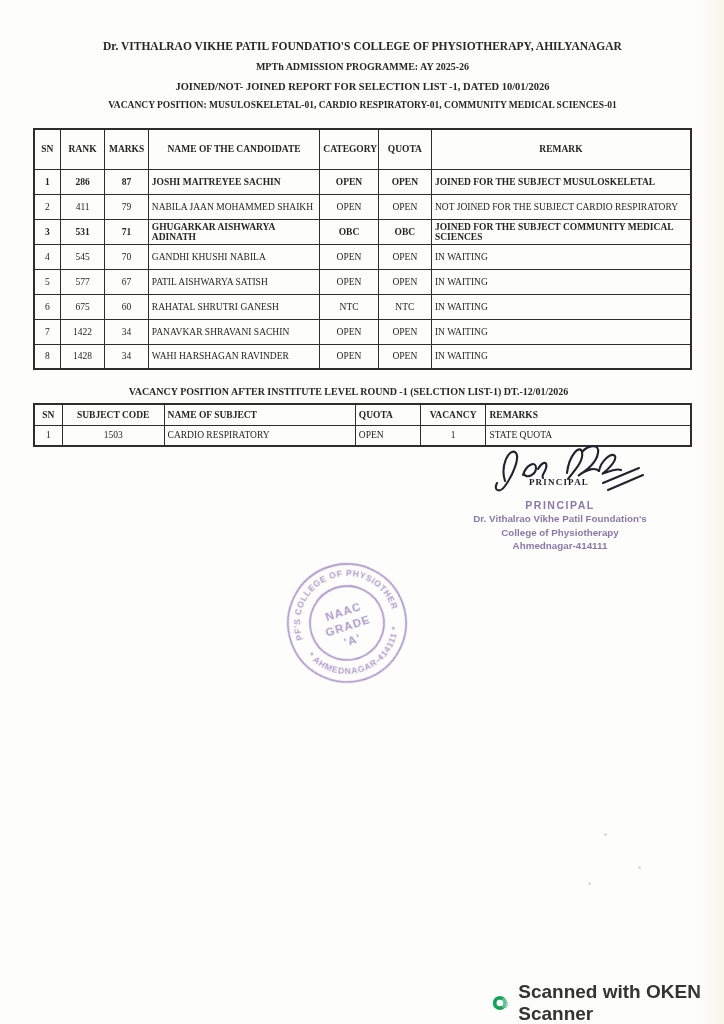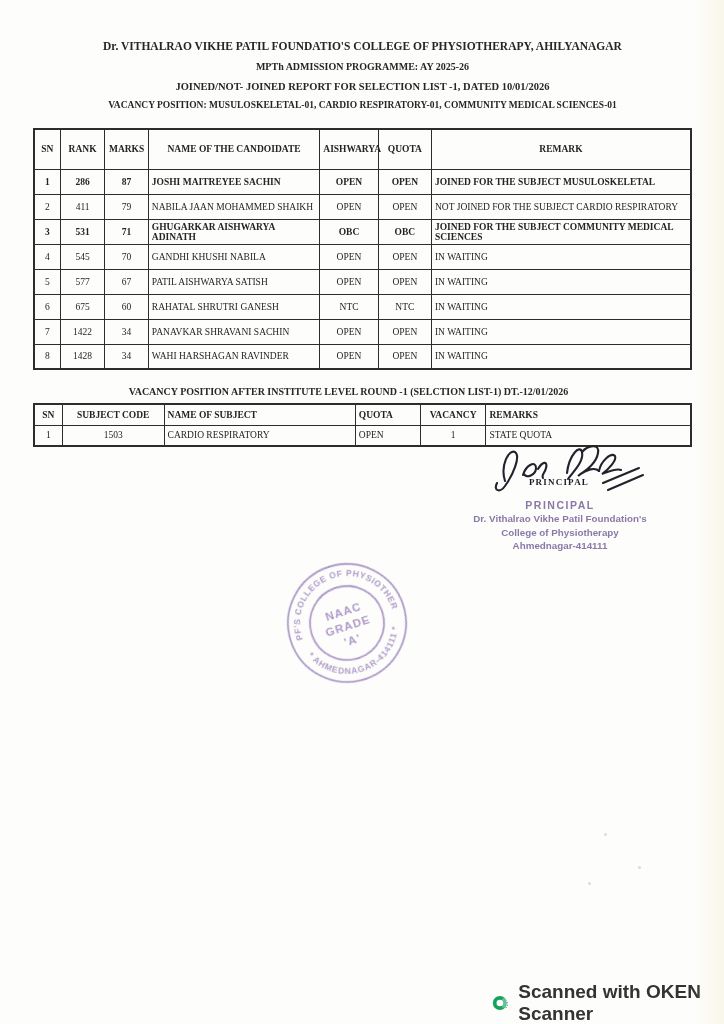--- a/index.html
+++ b/index.html
@@ -85,21 +85,21 @@
       <col style="width:8.9%">
         <col style="width:8.1%">
         <col style="width:39.5%">
     </colgroup>
     <thead>
       <tr>
         <th>SN</th>
         <th>RANK</th>
         <th>MARKS</th>
         <th>NAME OF THE CANDOIDATE</th>
-        <th>AISHWARYA</th>
+        <th>CATEGORY</th>
         <th>QUOTA</th>
         <th>REMARK</th>
       </tr>
     </thead>
     <tbody>
         <tr class="bold-row">
           <td>1</td>
           <td>286</td>
           <td>87</td>
           <td class="left">JOSHI MAITREYEE SACHIN</td>

